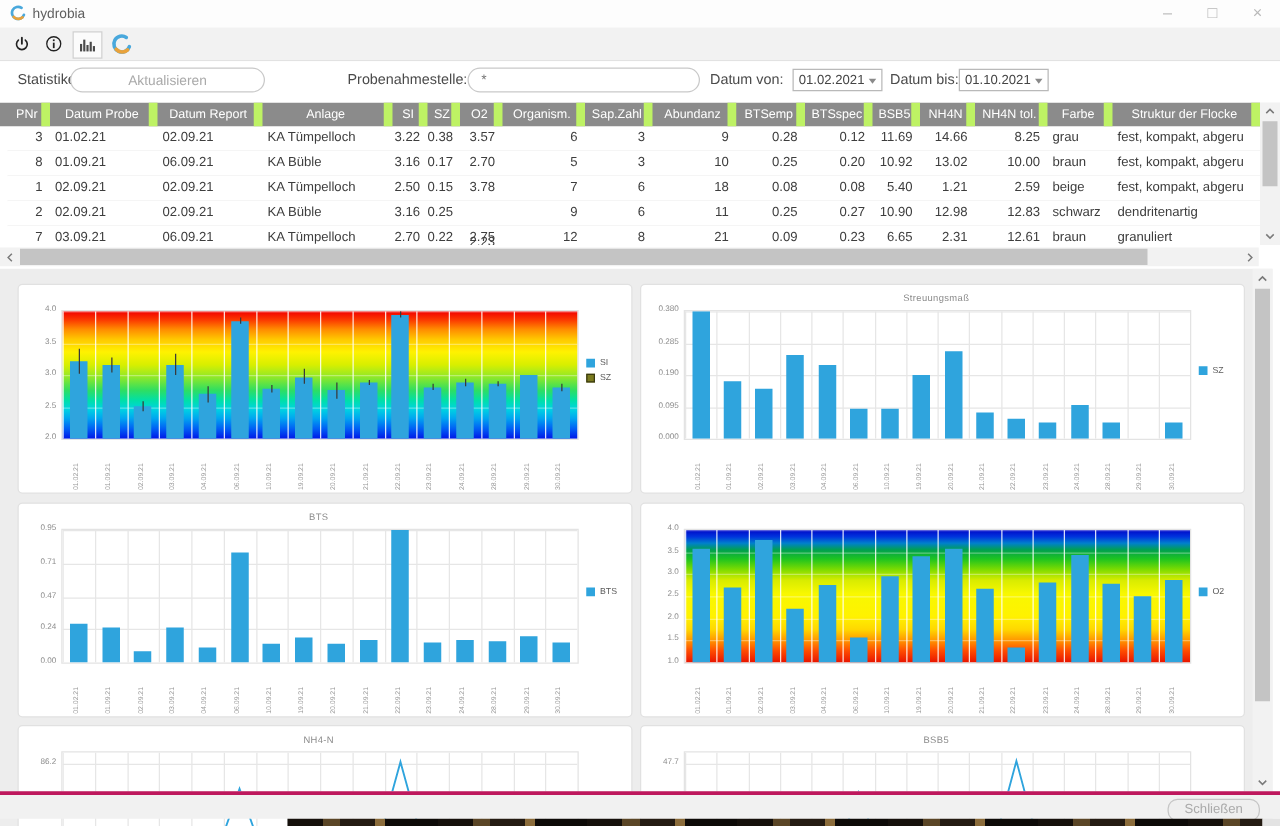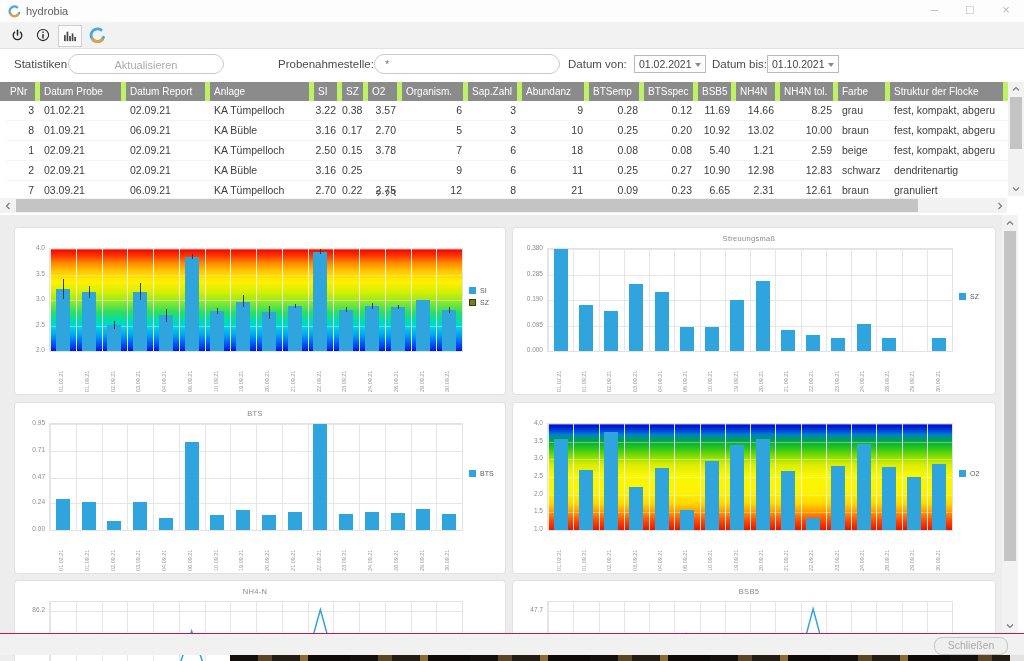--- a/index.html
+++ b/index.html
@@ -22,21 +22,21 @@
   .pill-input{position:absolute;top:5px;height:20px;border:1px solid #c9c9c9;border-radius:11px;background:#fff;
            font-size:11px;color:#777;padding:0 0 0 10px;box-sizing:border-box;outline:none;font-family:"Liberation Sans",sans-serif;}
   .date-select{position:absolute;top:6px;height:18px;border:1px solid #b9b9b9;background:#fff;box-sizing:border-box;
            font-size:10.5px;color:#454545;line-height:16px;padding-left:4px;}
   .date-select .chev{position:absolute;right:4px;top:7px;width:0;height:0;border-left:3px solid transparent;
            border-right:3px solid transparent;border-top:4px solid #8a8a8a;}
   
   .tablewrap{position:absolute;left:0;top:82px;width:1008px;height:114px;padding-left:6px;box-sizing:border-box;overflow:hidden;}
   .t-head{display:flex;height:19px;background:#8b8b8b;}
   .th{box-sizing:border-box;height:19px;line-height:19px;font-size:10px;color:#ffffff;padding-left:4px;
-      border-right:5px solid #bef264;white-space:nowrap;overflow:hidden;}
+      border-right:7px solid #bef264;white-space:nowrap;overflow:hidden;text-align:center;}
   .t-row{display:flex;height:19px;background:#ffffff;border-bottom:1px solid #f5f5f5;}
   .td{box-sizing:border-box;height:19px;line-height:19px;font-size:10.5px;color:#3d3d3d;padding-left:4px;
       white-space:nowrap;overflow:hidden;}
   .td.num{text-align:right;padding-right:6px;padding-left:0;}
   .t-head{position:relative;left:-6px;padding-left:6px;width:1008px;}
   
   .sb{position:absolute;background:#f2f2f2;}
   .sb .arrow{position:absolute;display:flex;align-items:center;justify-content:center;}
   .sb .thumb{position:absolute;background:#c4c4c4;}
   
@@ -49,21 +49,21 @@
   .errb{position:absolute;width:1px;background:#3a3a3a;}
   .ylab{position:absolute;font-size:6.5px;color:#8c8c8c;text-align:right;width:30px;}
   .xlabs{position:absolute;display:flex;overflow:hidden;}
   .xlab{flex:0 0 auto;display:flex;justify-content:center;overflow:hidden;}
   .xlab span{writing-mode:vertical-rl;transform:rotate(180deg);font-size:5.5px;color:#989898;line-height:1;}
   .legend{position:absolute;}
   .leg-item{display:flex;align-items:center;margin-bottom:5px;}
   .leg-sq{width:7px;height:7px;margin-right:4px;box-sizing:border-box;}
   .leg-tx{font-size:7px;color:#5a5a5a;white-space:nowrap;}
   
-  .bottombar{position:absolute;left:0;top:633px;width:1024px;height:22px;background:#f1f1f1;border-top:1px solid #be185d;box-sizing:border-box;}
+  .bottombar{position:absolute;left:0;top:633px;width:1024px;height:22px;background:#f1f1f1;border-top:3px solid #be185d;box-sizing:border-box;}
   .closebtn{position:absolute;right:16px;top:3px;width:72px;height:16px;border:1px solid #c6c6c6;border-radius:8px;
             background:#efefef;color:#a9a9a9;font-size:10.5px;text-align:center;line-height:15px;}
   .wallpaper{position:absolute;left:230px;top:655px;width:780px;height:6px;
      background:repeating-linear-gradient(90deg,#15100b 0,#15100b 28px,#5a4526 28px,#5a4526 42px,#241b12 42px,#241b12 70px,#8a6b3a 70px,#8a6b3a 78px,#0d0a07 78px,#0d0a07 120px);}
   .corner{position:absolute;left:1010px;top:655px;width:14px;height:6px;background:#e3e3e3;}
 </style>
 </head>
 <body>
 
 <div class="titlebar">
@@ -105,21 +105,21 @@
   <span class="tbico" style="left:86px;">
     <svg width="17" height="17" viewBox="0 0 24 24">
       <path d="M17 4.2 A 9 9 0 1 0 20.5 14.5" fill="none" stroke="#49a8dc" stroke-width="4" stroke-linecap="round"></path>
       <path d="M5.5 17.5 A 9 9 0 0 0 18.5 18.2" fill="none" stroke="#e9a23b" stroke-width="4" stroke-linecap="round"></path>
     </svg>
   </span>
 </div>
 
 <div class="filterbar">
   <span class="flabel" style="left:14px;">Statistiken</span>
-  <div class="pillbtn" style="left:68px;width:156px;">Aktualisieren</div>
+  <div class="pillbtn" style="left:56px;width:156px;">Aktualisieren</div>
   <span class="flabel" style="left:278px;">Probenahmestelle:</span>
   <input class="pill-input" style="left: 374px; width: 186px;" value="*">
   <span class="flabel" style="left:568px;">Datum von:</span>
   <div class="date-select" style="left:634px;width:72px;">
     <span>01.02.2021</span>
     <span class="chev"></span>
   </div>
   <span class="flabel" style="left:712px;">Datum bis:</span>
   <div class="date-select" style="left:767px;width:72px;">
     <span>01.10.2021</span>

